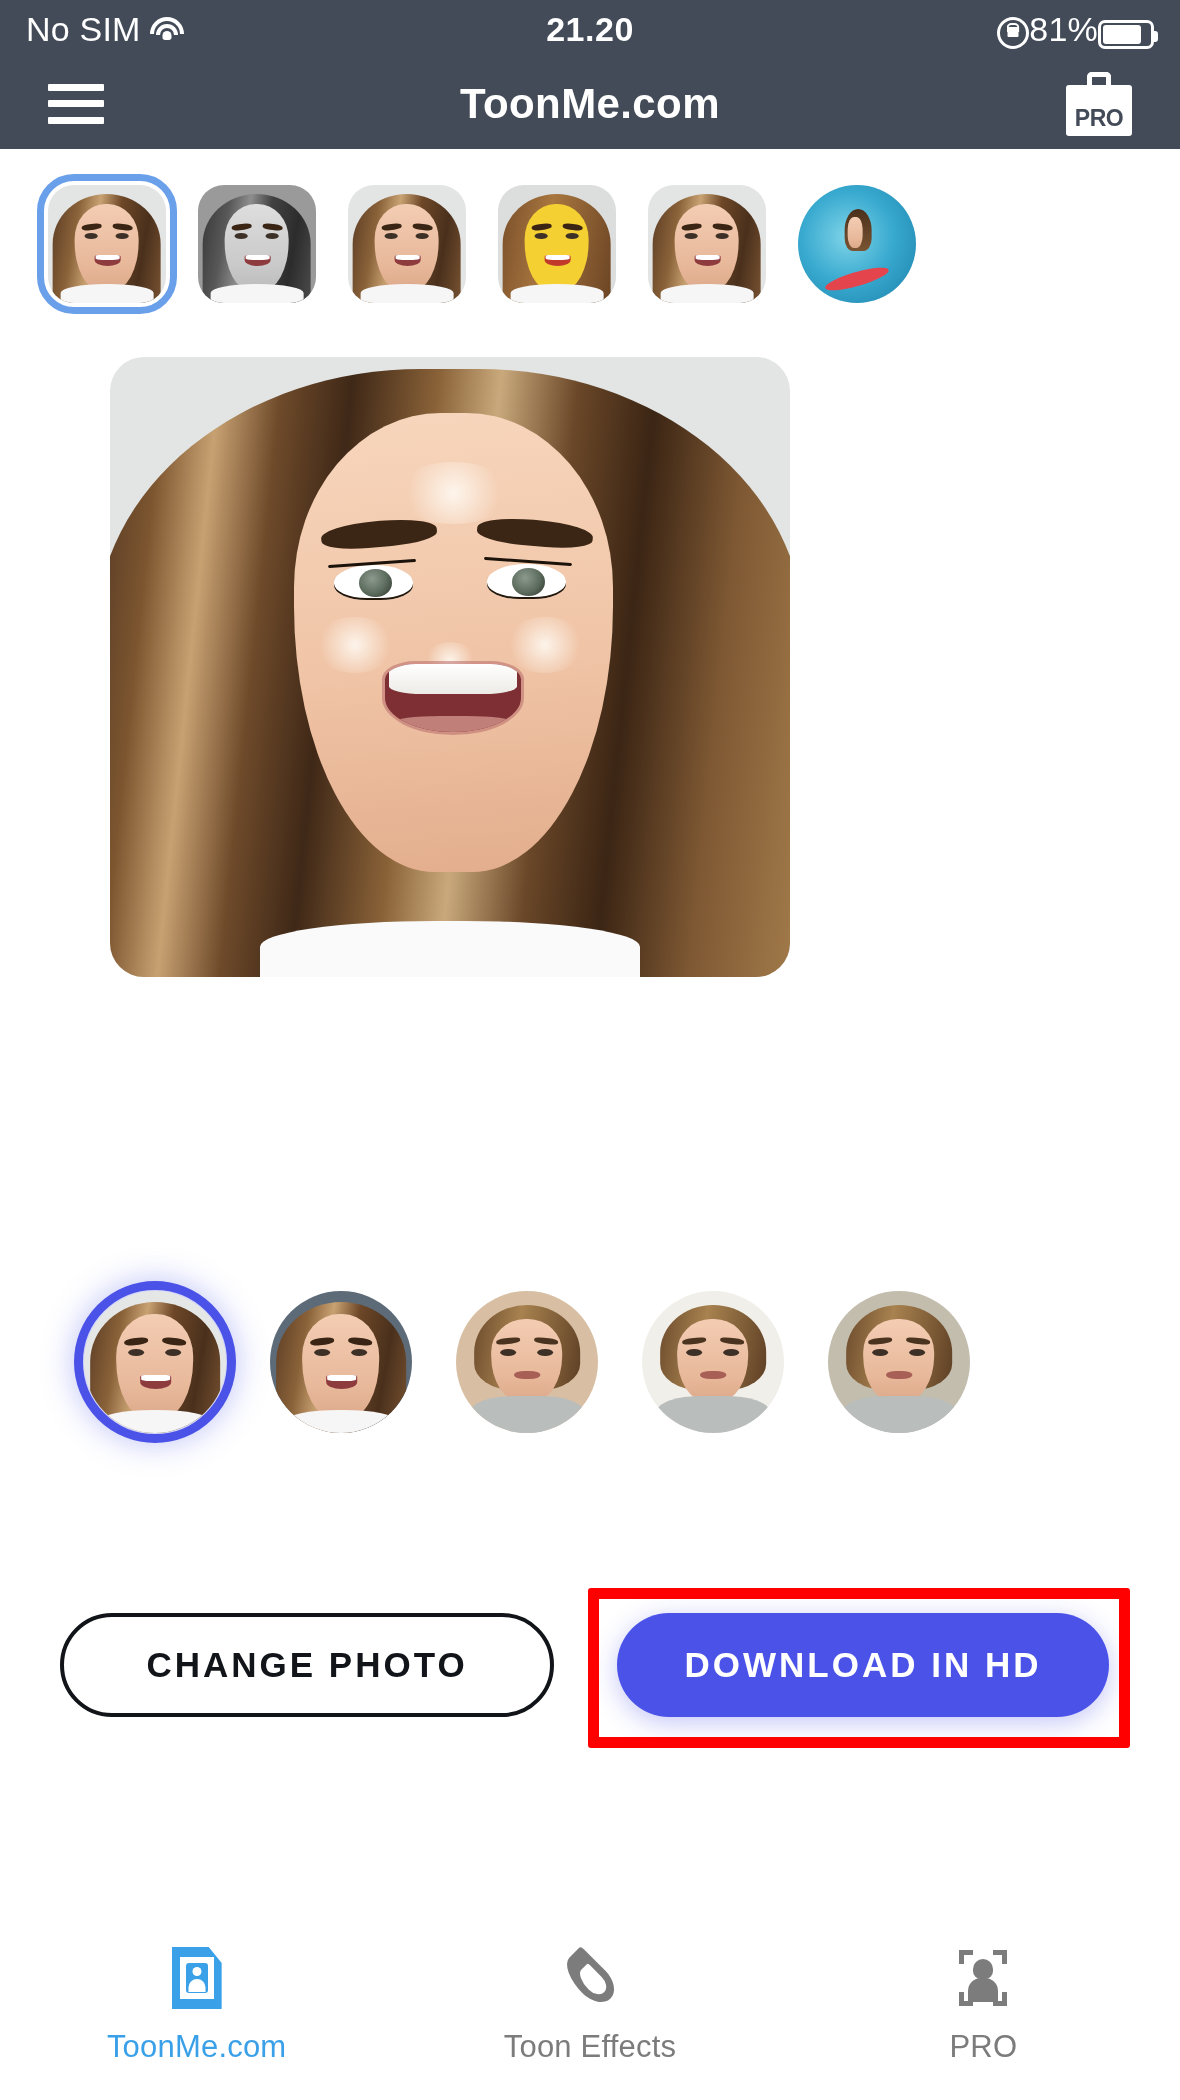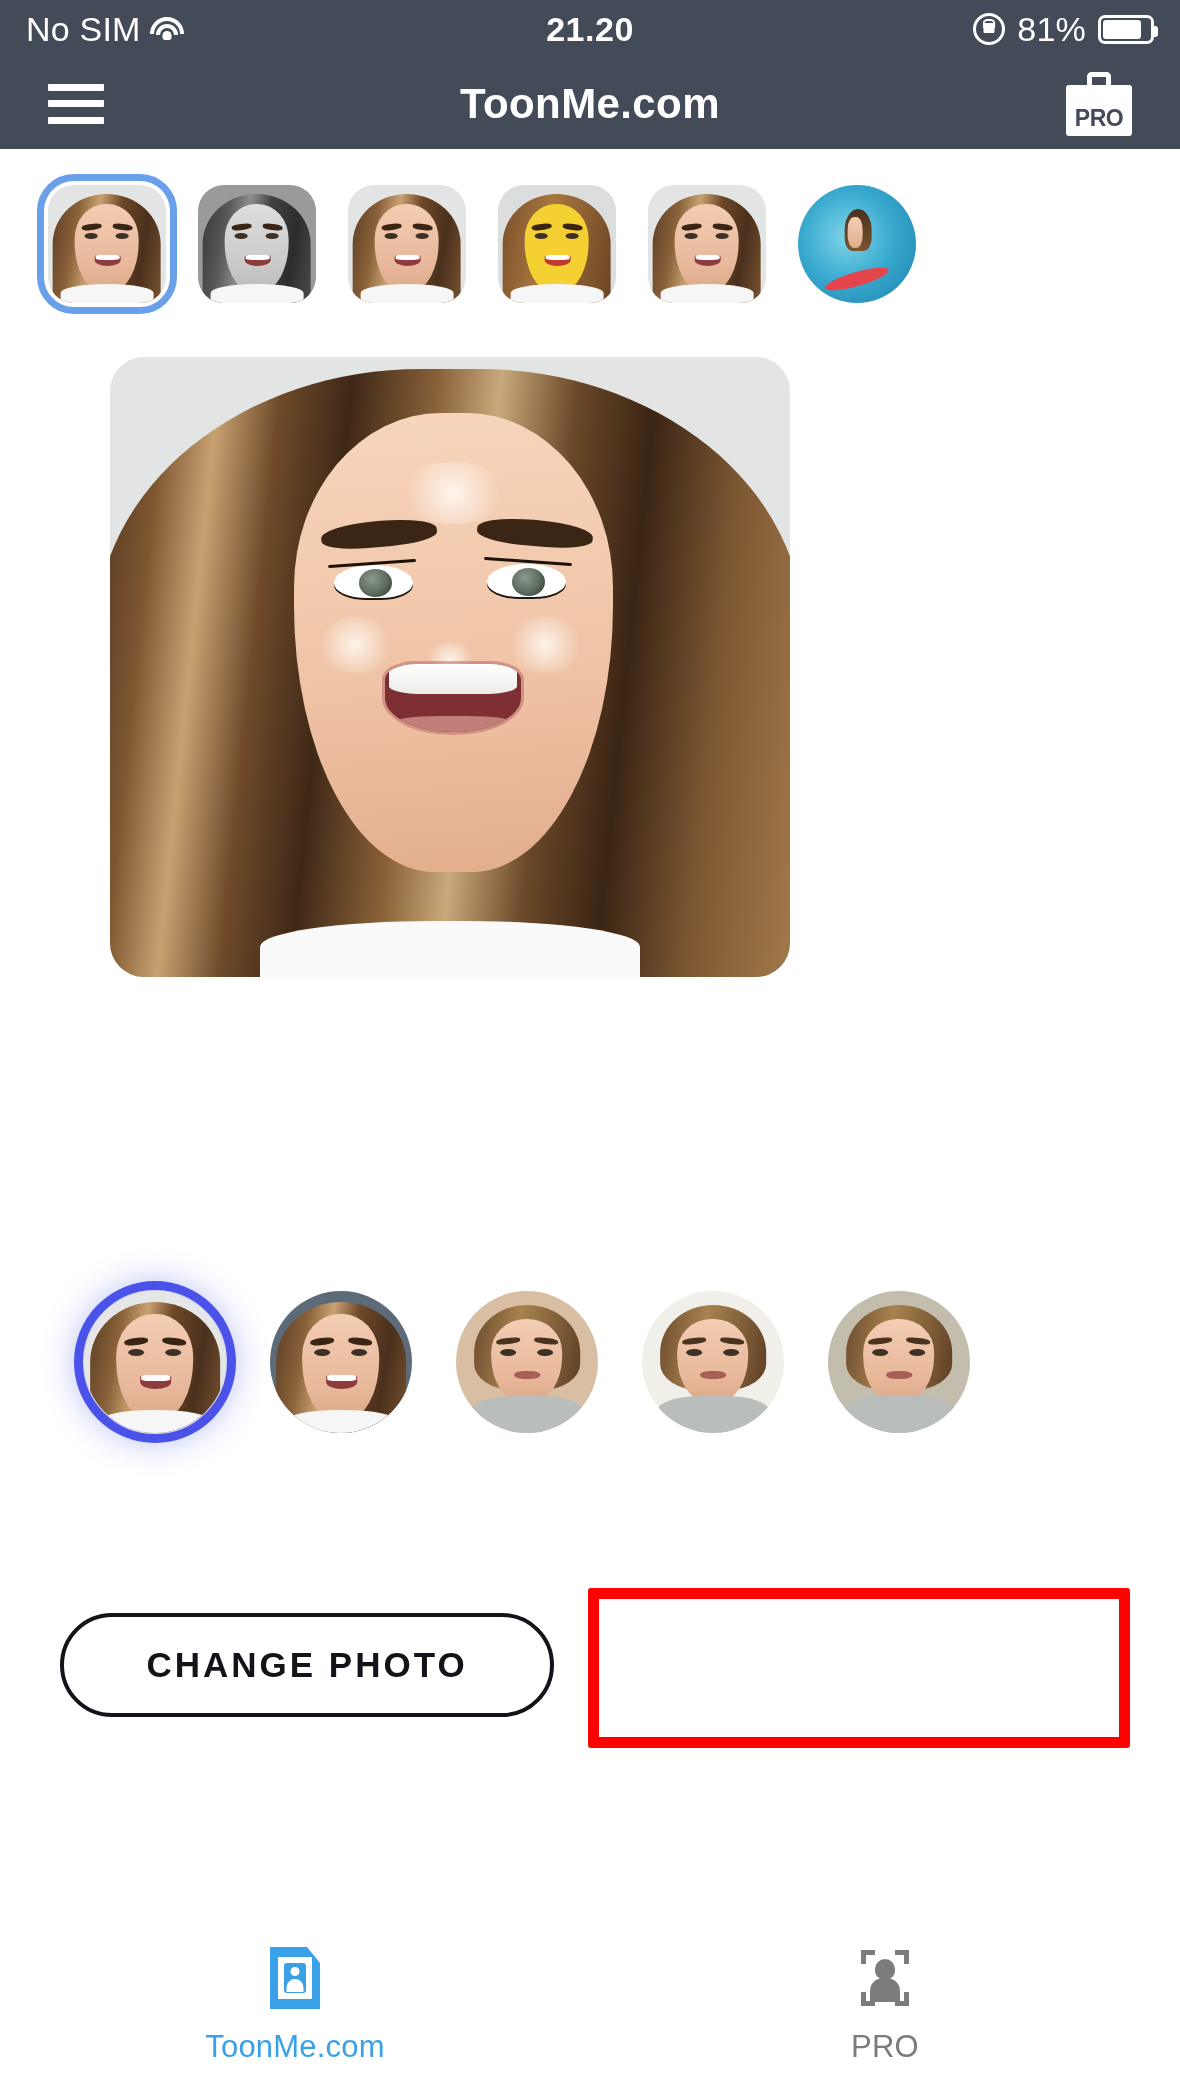--- a/index.html
+++ b/index.html
@@ -21,21 +21,21 @@
   .sb-left{ display:flex; align-items:center; gap:8px; }
   .sb-text{ font-size:34px; font-weight:400; letter-spacing:0.2px; }
   .wifi-icon{ width:36px; height:28px; position:relative; display:inline-block; }
   .wifi-icon i{ position:absolute; display:block; border:4px solid #fff; border-bottom:none;
       border-radius:50% 50% 0 0 / 100% 100% 0 0; left:50%; transform:translateX(-50%); }
   .wifi-icon i.a{ width:34px; height:17px; top:2px; }
   .wifi-icon i.b{ width:22px; height:11px; top:9px; }
   .wifi-icon i.c{ width:9px; height:9px; top:16px; background:#fff; border-radius:50% 50% 30% 30%; border:none;}
   .sb-center{ position:absolute; left:0; right:0; text-align:center; pointer-events:none;
       font-size:34px; font-weight:700; letter-spacing:0.5px;}
-  .sb-right{ margin-left:auto; display:flex; align-items:center; gap:12px; }
+  .sb-right{ margin-left:auto; display:flex; align-items:flex-end; }
   .rot-lock{ width:32px; height:32px; border:3px solid #fff; border-radius:50%; position:relative;}
   .rot-lock::before{ content:""; position:absolute; left:50%; top:7px; transform:translateX(-50%);
       width:11px; height:10px; background:#fff; border-radius:1px;}
   .rot-lock::after{ content:""; position:absolute; left:50%; top:3px; transform:translateX(-50%);
       width:9px; height:7px; border:2.5px solid #fff; border-bottom:none; border-radius:5px 5px 0 0;}
   .batt{ width:56px; height:29px; border:3px solid #fff; border-radius:7px; position:relative; padding:2px;}
   .batt::after{ content:""; position:absolute; right:-7px; top:8px; width:4px; height:11px;
       background:#fff; border-radius:0 3px 3px 0;}
   .batt i{ display:block; height:100%; width:82%; background:#fff; border-radius:3px;}
 
@@ -434,31 +434,38 @@
         <div class="eye l"></div>
         <div class="eye r"></div>
         <div class="mouth"></div>
         <div class="shirt"></div>
       </div>
   </div>
 </div>
 
 <div class="actions">
   <div class="btn btn-change">CHANGE PHOTO</div>
+  <div class="btn btn-download">DOWNLOAD IN HD</div>
 </div>
 <div class="redbox"></div>
 
 <div class="bottom-nav">
   <div class="nav-item active">
     <span class="nav-ico">
       <span class="ic-doc"></span>
         <span class="ic-doc-inner"></span>
         <span class="ic-doc-person"></span>
     </span>
     <span class="nav-label">ToonMe.com</span>
+  </div>
+  <div class="nav-item">
+    <span class="nav-ico">
+        <span class="ic-flame"></span>
+      </span>
+    <span class="nav-label">Toon Effects</span>
   </div>
   <div class="nav-item">
     <span class="nav-ico">
       <span class="ic-scan">
         <span class="corner c1"></span>
           <span class="corner c2"></span>
         <span class="corner c3"></span>
           <span class="corner c4"></span>
         <span class="bust"></span>
           <span class="shld"></span>

